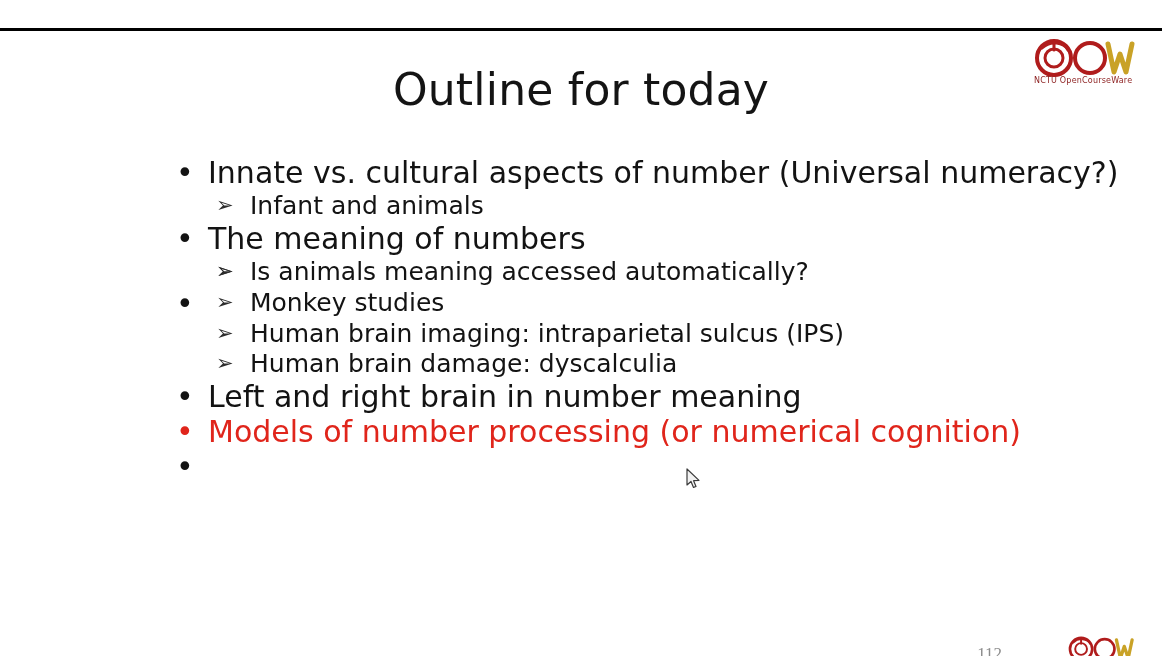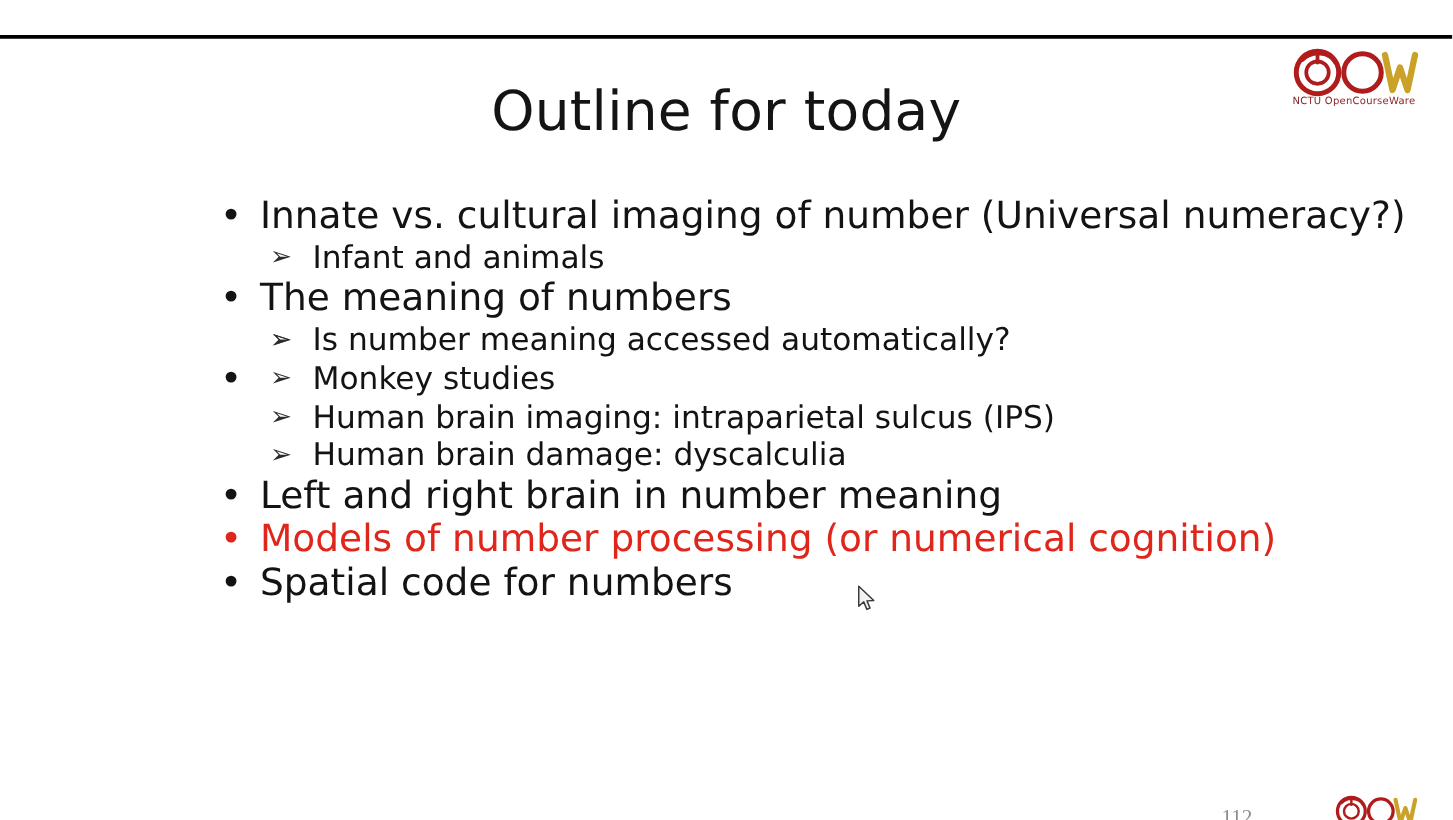--- a/index.html
+++ b/index.html
@@ -136,40 +136,40 @@
       <circle cx="56" cy="22" r="15" fill="none" stroke="#b01c1c" stroke-width="4"></circle>
       <path d="M74 8 L80 36 L86 18 L92 36 L98 8" fill="none" stroke="#c9a227" stroke-width="5" stroke-linejoin="round" stroke-linecap="round"></path>
     </svg>
     <div class="logo-caption">NCTU OpenCourseWare</div>
   </div>
 
   <div class="body">
 
     <div class="lvl1">
       <span class="bullet">•</span>
-      <span>Innate vs. cultural imaging of number (Universal numeracy?)</span>
+      <span>Innate vs. cultural aspects of number (Universal numeracy?)</span>
     </div>
 
     <div class="lvl2">
       <span class="bullet">➢</span>
       <span>Infant and animals</span>
     </div>
 
     <div class="lvl1">
       <span class="bullet">•</span>
       <span>The meaning of numbers</span>
     </div>
 
     <div class="lvl2">
       <span class="bullet">➢</span>
     </div>
 
     <div class="lvl2">
       <span class="bullet">➢</span>
-      <span>Is number meaning accessed automatically?</span>
+      <span>Is animals meaning accessed automatically?</span>
     </div>
 
     <div class="lvl1">
       <span class="bullet">•</span>
     </div>
 
     <div class="lvl2">
       <span class="bullet">➢</span>
       <span>Monkey studies</span>
     </div>
@@ -189,21 +189,20 @@
       <span>Left and right brain in number meaning</span>
     </div>
 
     <div class="lvl1 accent">
       <span class="bullet">•</span>
       <span>Models of number processing (or numerical cognition)</span>
     </div>
 
     <div class="lvl1">
       <span class="bullet">•</span>
-      <span>Spatial code for numbers</span>
     </div>
 
   </div>
 
   <div class="page-number">112</div>
 
   <div class="logo logo-bottom">
     <svg width="72" height="30" viewBox="0 0 110 44" xmlns="http://www.w3.org/2000/svg">
       <circle cx="20" cy="22" r="17" fill="none" stroke="#b01c1c" stroke-width="4"></circle>
       <circle cx="20" cy="22" r="9" fill="none" stroke="#b01c1c" stroke-width="3"></circle>

